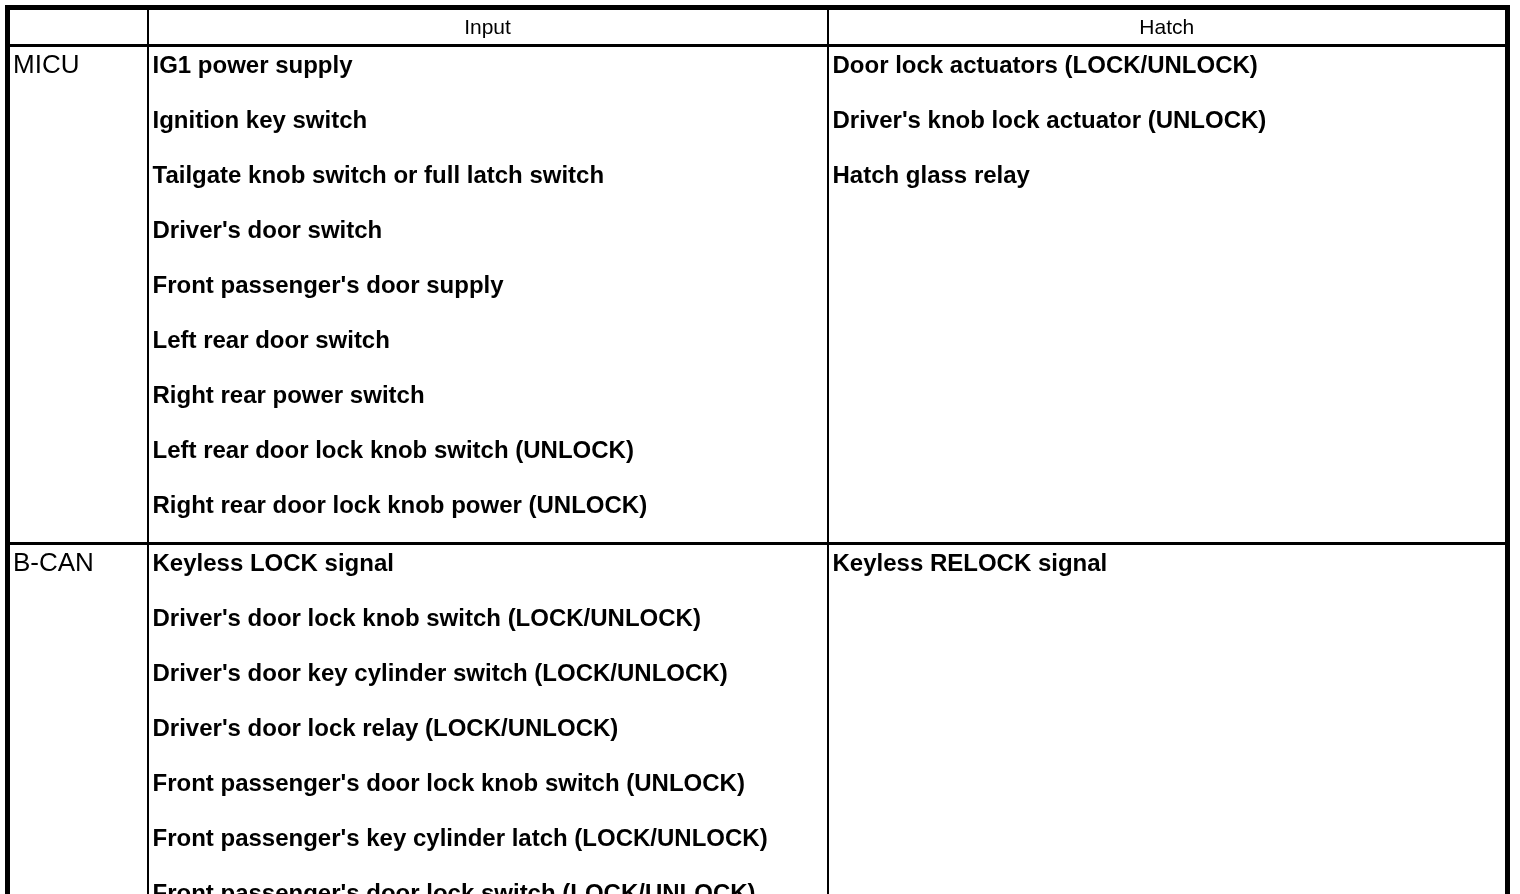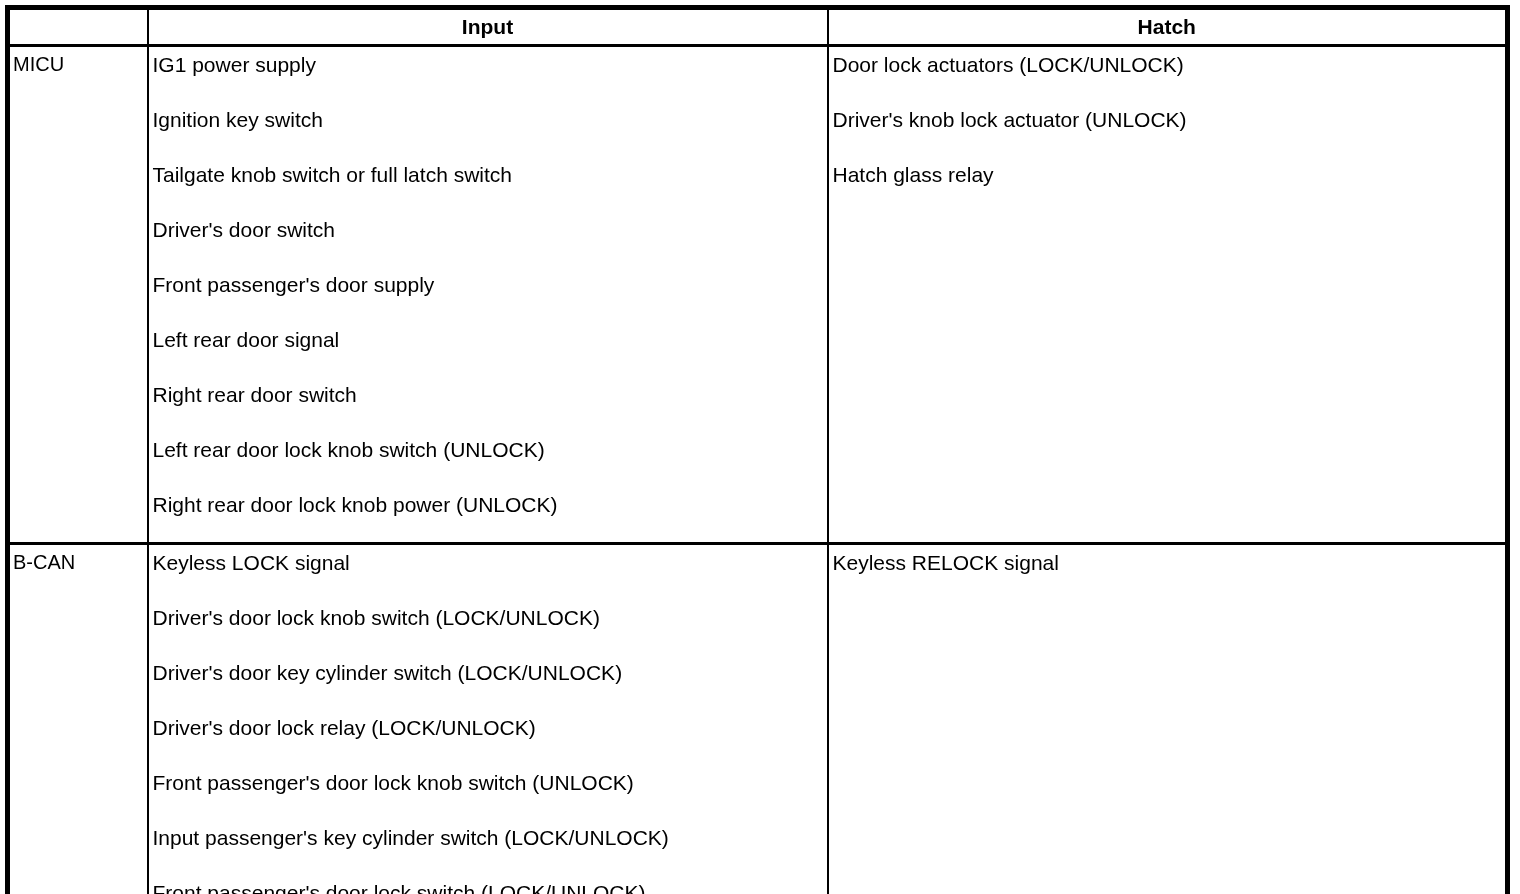--- a/index.html
+++ b/index.html
@@ -23,45 +23,46 @@
   col.c-input  { width: 680px; }
   col.c-output { width: 680px; }
   th, td {
     border: 2px solid #000000;
     padding: 0;
     vertical-align: top;
     background: #ffffff;
   }
   thead th {
     height: 34px;
-    font-weight: bold;
+    font-weight: normal;
     font-size: 21px;
     text-align: center;
     vertical-align: middle;
     border-bottom: 3px solid #000000;
   }
   tr.body-row-2 td {
     border-top: 3px solid #000000;
   }
   tr.body-row-1 { height: 473px; }
   tr.body-row-2 { height: 367px; }
   .row-label {
-    font-size: 20px;
+    font-size: 26px;
     line-height: 25px;
     padding: 5px 0 0 3px;
     white-space: nowrap;
   }
   .line {
     height: 55px;
     box-sizing: border-box;
     padding: 5px 0 0 4px;
-    font-size: 21px;
+    font-size: 24px;
     line-height: 25px;
     white-space: nowrap;
     overflow: hidden;
+    font-weight: bold;
   }
 </style>
 </head>
 <body>
 
 <table class="io-table">
   <colgroup>
     <col class="c-source">
     <col class="c-input">
     <col class="c-output">
@@ -77,42 +78,42 @@
     <tr class="body-row-1">
       <td>
         <div class="row-label">MICU</div>
       </td>
       <td>
         <div class="line">IG1 power supply</div>
         <div class="line">Ignition key switch</div>
         <div class="line">Tailgate knob switch or full latch switch</div>
         <div class="line">Driver's door switch</div>
         <div class="line">Front passenger's door supply</div>
-        <div class="line">Left rear door signal</div>
-        <div class="line">Right rear door switch</div>
+        <div class="line">Left rear door switch</div>
+        <div class="line">Right rear power switch</div>
         <div class="line">Left rear door lock knob switch (UNLOCK)</div>
         <div class="line">Right rear door lock knob power (UNLOCK)</div>
       </td>
       <td>
         <div class="line">Door lock actuators (LOCK/UNLOCK)</div>
         <div class="line">Driver's knob lock actuator (UNLOCK)</div>
         <div class="line">Hatch glass relay</div>
       </td>
     </tr>
     <tr class="body-row-2">
       <td>
         <div class="row-label">B-CAN</div>
       </td>
       <td>
         <div class="line">Keyless LOCK signal</div>
         <div class="line">Driver's door lock knob switch (LOCK/UNLOCK)</div>
         <div class="line">Driver's door key cylinder switch (LOCK/UNLOCK)</div>
         <div class="line">Driver's door lock relay (LOCK/UNLOCK)</div>
         <div class="line">Front passenger's door lock knob switch (UNLOCK)</div>
-        <div class="line">Input passenger's key cylinder switch (LOCK/UNLOCK)</div>
+        <div class="line">Front passenger's key cylinder latch (LOCK/UNLOCK)</div>
         <div class="line">Front passenger's door lock switch (LOCK/UNLOCK)</div>
       </td>
       <td>
         <div class="line">Keyless RELOCK signal</div>
       </td>
     </tr>
   </tbody>
 </table>
 
 </body></html>

